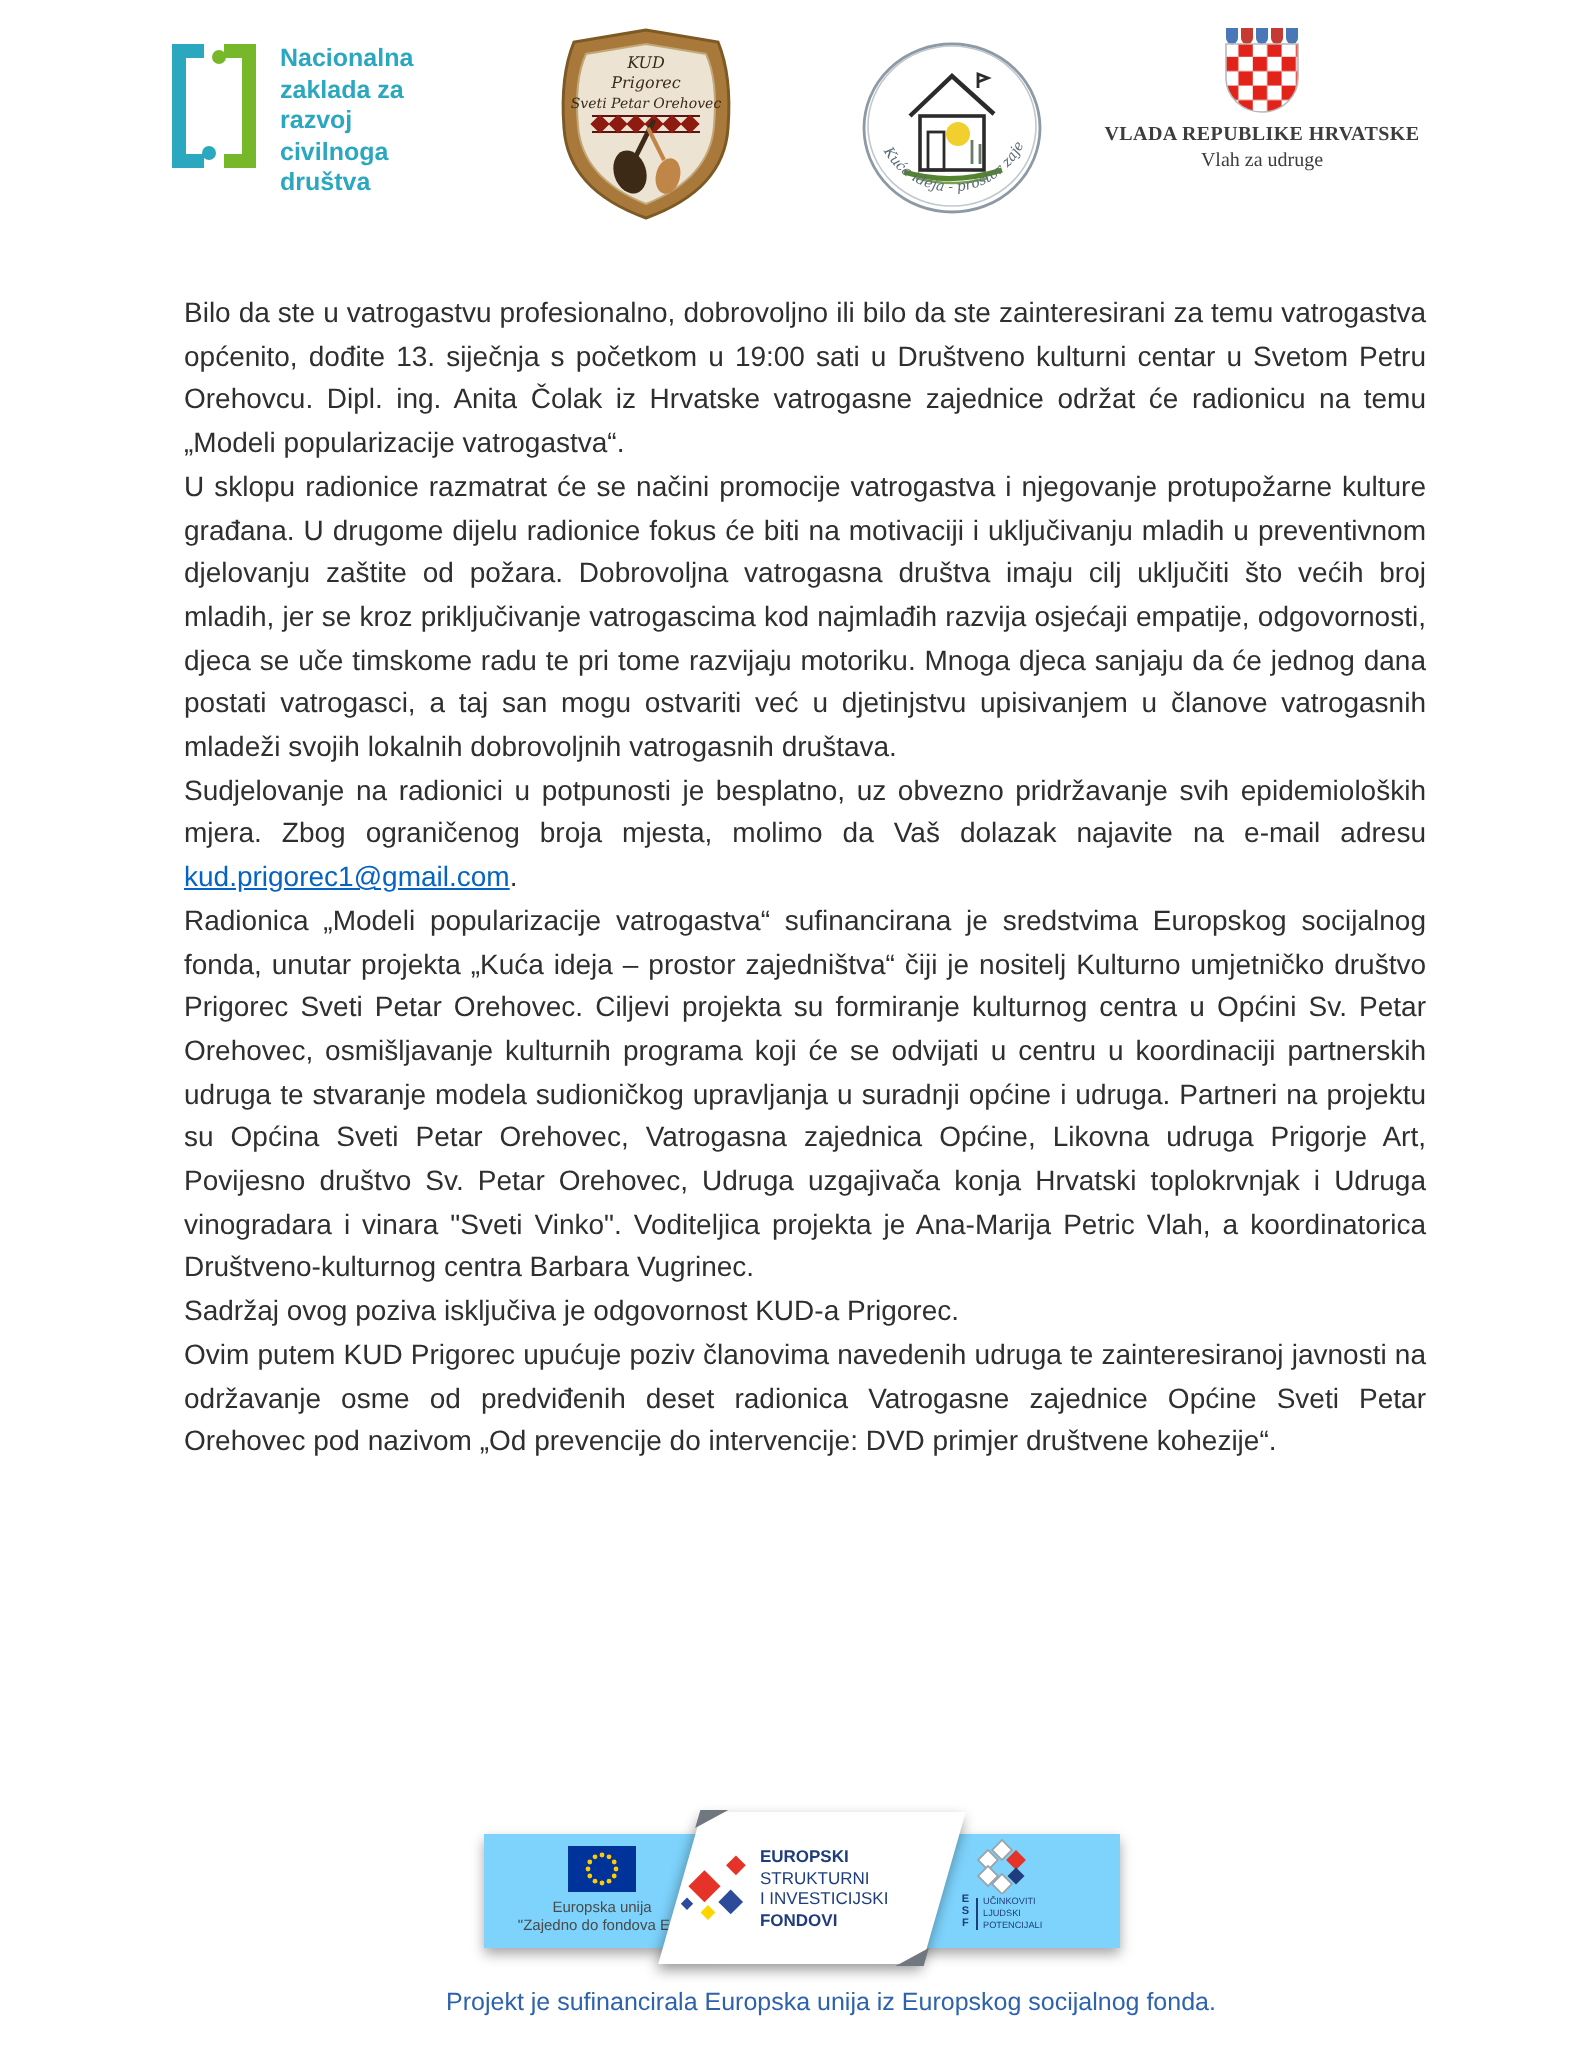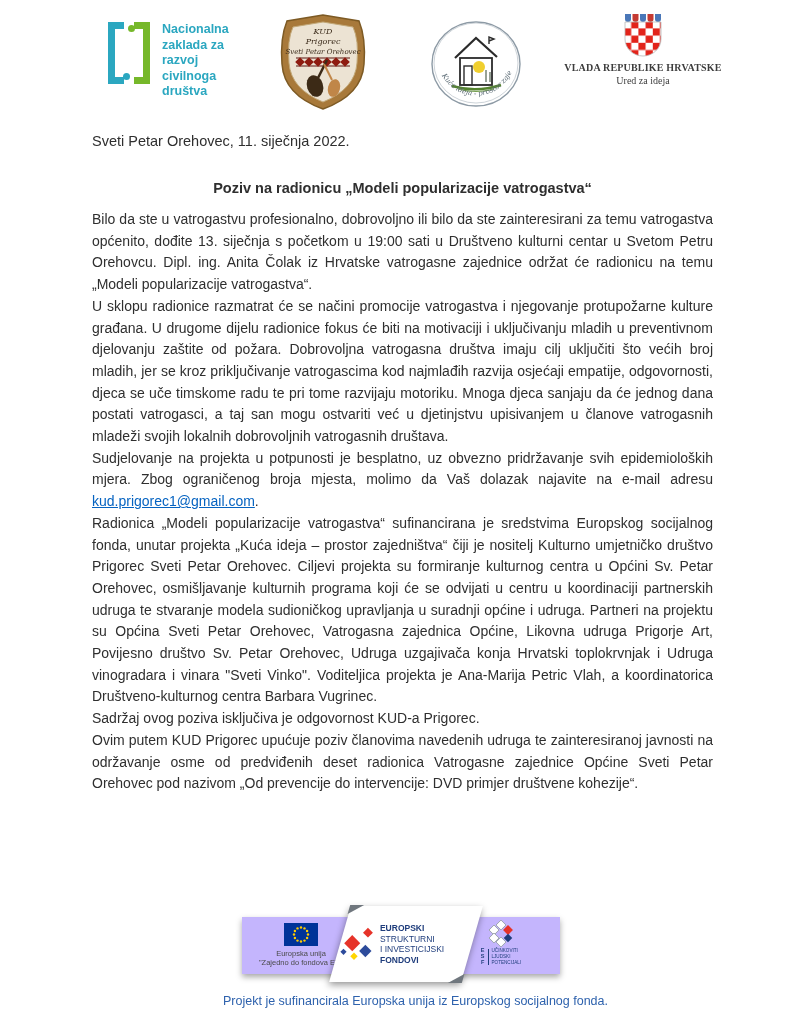--- a/index.html
+++ b/index.html
@@ -4,54 +4,54 @@
 <style>
   * { margin:0; padding:0; box-sizing:border-box; }
   html,body { background:#e8e8e8; }
   body { font-family:"Liberation Sans", sans-serif; }
   .page {
     position:relative; width:791px; height:1024px; margin:0 auto;
     background:#ffffff; overflow:hidden; color:#2f2f2f;
   }
 
   
-  .logo-nz { position:absolute; left:108px; top:22px; display:flex; gap:12px; }
+  .logo-nz { position:absolute; left:86px; top:22px; display:flex; gap:12px; }
   .nz-icon { position:relative; width:42px; height:62px; }
   .nz-br-left  { position:absolute; left:0; top:0; width:16px; height:62px;
                  border:7px solid #2ba7c0; border-right:none; }
   .nz-br-right { position:absolute; right:0; top:0; width:16px; height:62px;
                  border:7px solid #76b82a; border-left:none; }
   .nz-dot { position:absolute; width:7px; height:7px; border-radius:50%; }
   .nz-dot-green { left:20px; top:3px;  background:#76b82a; }
   .nz-dot-teal  { left:15px; top:51px; background:#2ba7c0; }
   .nz-text { color:#2ba7c0; font-weight:700; font-size:12.5px; line-height:15.5px;
              white-space:pre-line; }
 
   .logo-shield { position:absolute; left:272px; top:12px; }
   .logo-circle { position:absolute; left:428px; top:16px; }
 
-  .logo-vlada { position:absolute; left:564px; top:14px; width:158px; text-align:center; }
+  .logo-vlada { position:absolute; left:552px; top:14px; width:158px; text-align:center; }
   .vlada-crest { display:block; margin:0 auto 4px auto; }
   .vlada-title { font-family:"Liberation Serif", serif; font-weight:700;
                  font-size:10px; color:#3d3d3d; letter-spacing:.2px; }
   .vlada-sub   { font-family:"Liberation Serif", serif; font-size:10px; color:#3d3d3d; margin-top:2px; }
 
   
   .content { position:absolute; left:92px; width:621px; top:133px; }
   .dateline { font-size:14.5px; }
   .doc-title { margin-top:31px; text-align:center; font-weight:700; font-size:14.5px; }
   .doc-subtitle { margin-top:9px; text-align:center; font-weight:700; font-size:14.5px; }
   .para { margin-top:0; text-align:justify; font-size:14px; line-height:21.7px; }
   .para:first-of-type { margin-top:13px; }
   .para .b { font-weight:400; }
   .para .link { color:#0563c1; text-decoration:underline; }
 
   
   .eu-banner { position:absolute; left:240px; top:903px; width:322px; height:88px; }
-  .eu-panel { position:absolute; background:#c4b5fd;
+  .eu-panel { position:absolute; background:#7dd3fc;
               box-shadow:0 3px 6px rgba(0,0,0,.35); }
   .eu-left  { left:2px;  top:14px; width:118px; height:57px; padding-top:6px; text-align:center; }
   .eu-right { left:202px; top:14px; width:118px; height:57px; padding-top:2px; text-align:center; }
   .eu-mid   { left:100px; top:3px; width:132px; height:76px; transform:skewX(-16deg);
               background:#ffffff; box-shadow:0 3px 7px rgba(0,0,0,.4); z-index:2; }
   .eu-mid-fold-tl { position:absolute; left:-1px; top:-1px; width:0; height:0;
               border-top:9px solid #70777e; border-right:14px solid transparent; }
   .eu-mid-fold-br { position:absolute; right:-1px; bottom:-1px; width:0; height:0;
               border-bottom:9px solid #70777e; border-left:14px solid transparent; }
   .eu-mid-inner { transform:skewX(16deg); width:100%; height:100%;
@@ -145,30 +145,28 @@
       <g transform="translate(1,0)">
         <path d="M0,0 h6 v5 a3,3 0 0 1 -6,0 z" fill="#4a77b8"></path>
         <path d="M7.5,0 h6 v5 a3,3 0 0 1 -6,0 z" fill="#c53a32"></path>
         <path d="M15,0 h6 v5 a3,3 0 0 1 -6,0 z" fill="#4a77b8"></path>
         <path d="M22.5,0 h6 v5 a3,3 0 0 1 -6,0 z" fill="#c53a32"></path>
         <path d="M30,0 h6 v5 a3,3 0 0 1 -6,0 z" fill="#4a77b8"></path>
       </g>
       <path d="M1,8 h36 v17 a18,17 0 0 1 -36,0 z" fill="url(#chk)" stroke="#b8b8b8" stroke-width="0.8"></path>
     </svg>
     <div class="vlada-title">VLADA REPUBLIKE HRVATSKE</div>
-    <div class="vlada-sub">Ured za ideja</div>
+    <div class="vlada-sub">Vlah za udruge</div>
   </div>
 
   <div class="content">
-    <div class="dateline">Sveti Petar Orehovec, 11. siječnja 2022.</div>
-    <div class="doc-title">Poziv na radionicu „Modeli popularizacije vatrogastva“</div>
 
     <p class="para"><span>Bilo da ste u vatrogastvu profesionalno, dobrovoljno ili bilo da ste zainteresirani za temu vatrogastva općenito, dođite </span><span class="b">13. siječnja</span><span> s početkom u </span><span class="b">19:00 sati</span><span> u </span><span class="b">Društveno kulturni centar u Svetom Petru Orehovcu.</span><span> Dipl. ing. </span><span class="b">Anita Čolak</span><span> iz Hrvatske vatrogasne zajednice održat će radionicu na temu </span><span class="b">„Modeli popularizacije vatrogastva“.</span></p>
     <p class="para"><span>U sklopu radionice razmatrat će se načini promocije vatrogastva i njegovanje protupožarne kulture građana. U drugome dijelu radionice fokus će biti na motivaciji i uključivanju mladih u preventivnom djelovanju zaštite od požara. Dobrovoljna vatrogasna društva imaju cilj uključiti što većih broj mladih, jer se kroz priključivanje vatrogascima kod najmlađih razvija osjećaji empatije, odgovornosti, djeca se uče timskome radu te pri tome razvijaju motoriku. Mnoga djeca sanjaju da će jednog dana postati vatrogasci, a taj san mogu ostvariti već u djetinjstvu upisivanjem u članove vatrogasnih mladeži svojih lokalnih dobrovoljnih vatrogasnih društava.</span></p>
-    <p class="para"><span class="b">Sudjelovanje na projekta u potpunosti je besplatno</span><span>, uz obvezno pridržavanje svih epidemioloških mjera. Zbog ograničenog broja mjesta, molimo da Vaš dolazak najavite na e-mail adresu </span><a href="#" class="link">kud.prigorec1@gmail.com</a><span>.</span></p>
+    <p class="para"><span class="b">Sudjelovanje na radionici u potpunosti je besplatno</span><span>, uz obvezno pridržavanje svih epidemioloških mjera. Zbog ograničenog broja mjesta, molimo da Vaš dolazak najavite na e-mail adresu </span><a href="#" class="link">kud.prigorec1@gmail.com</a><span>.</span></p>
     <p class="para"><span>Radionica „Modeli popularizacije vatrogastva“ sufinancirana je sredstvima Europskog socijalnog fonda, unutar projekta „Kuća ideja – prostor zajedništva“ čiji je nositelj Kulturno umjetničko društvo Prigorec Sveti Petar Orehovec. Ciljevi projekta su formiranje kulturnog centra u Općini Sv. Petar Orehovec, osmišljavanje kulturnih programa koji će se odvijati u centru u koordinaciji partnerskih udruga te stvaranje modela sudioničkog upravljanja u suradnji općine i udruga.  Partneri na projektu su Općina Sveti Petar Orehovec, Vatrogasna zajednica Općine, Likovna udruga Prigorje Art, Povijesno društvo Sv. Petar Orehovec, Udruga uzgajivača konja Hrvatski toplokrvnjak i Udruga vinogradara i vinara "Sveti Vinko". Voditeljica projekta je Ana-Marija Petric Vlah, a koordinatorica Društveno-kulturnog centra Barbara Vugrinec.</span></p>
     <p class="para"><span>Sadržaj ovog poziva isključiva je odgovornost KUD-a Prigorec.</span></p>
     <p class="para"><span>Ovim putem KUD Prigorec upućuje poziv članovima navedenih udruga te zainteresiranoj javnosti na održavanje osme od predviđenih deset radionica Vatrogasne zajednice Općine Sveti Petar Orehovec pod nazivom </span><span class="b">„Od prevencije do intervencije: DVD primjer društvene kohezije“.</span></p>
   </div>
 
   <div class="eu-banner">
 
     <div class="eu-panel eu-left">
       <svg width="34" height="23" viewBox="0 0 34 23" style="display:block;margin:0 auto;">
         <rect width="34" height="23" fill="#003399"></rect>

